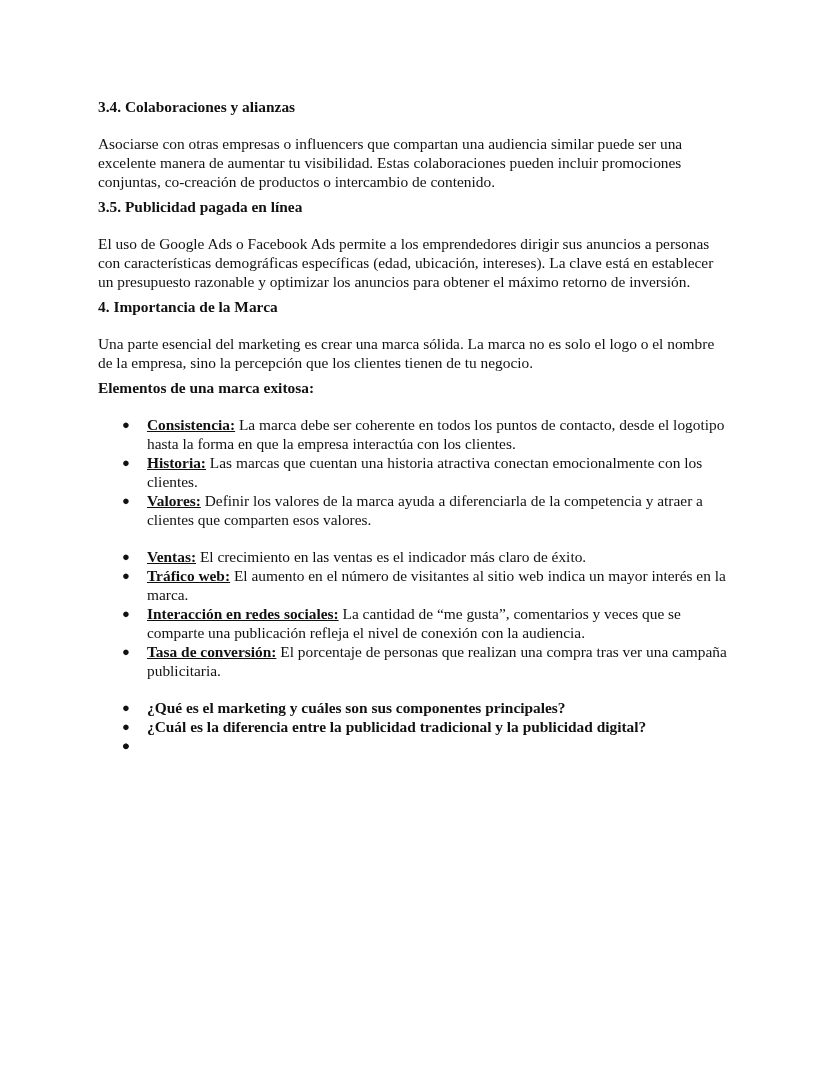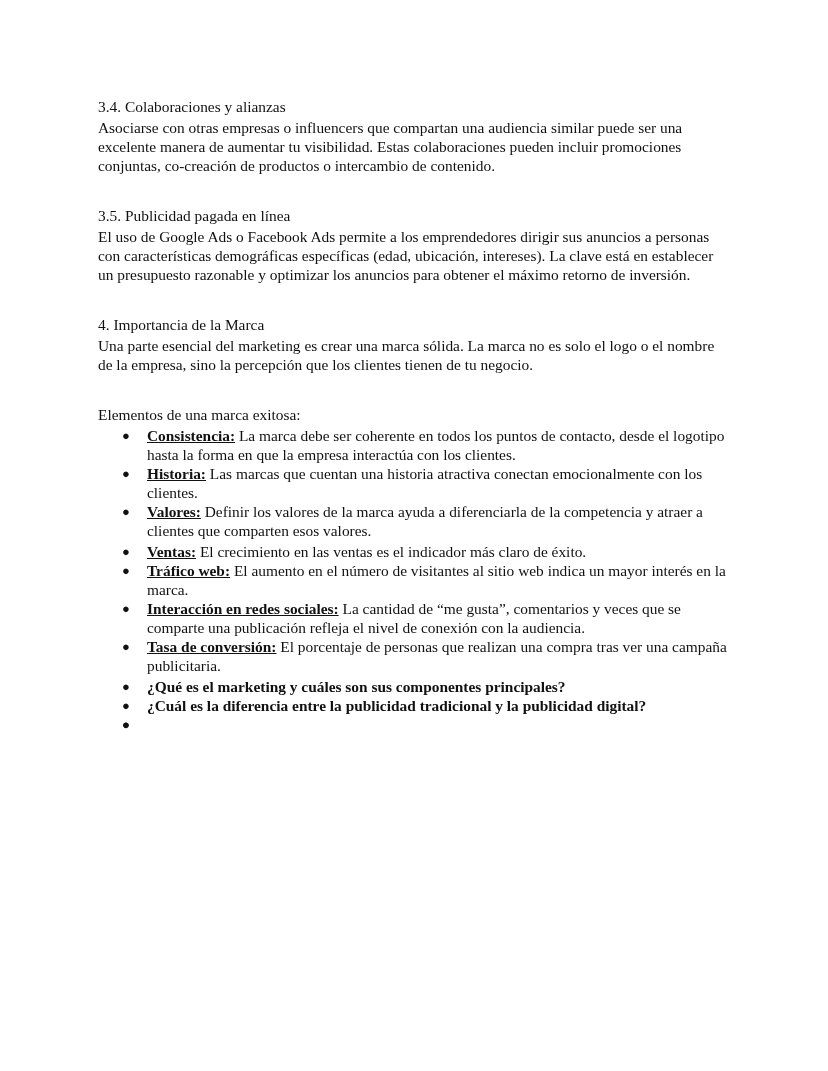--- a/index.html
+++ b/index.html
@@ -18,29 +18,29 @@
       line-height: 19px;
     }
     .page {
       position: absolute;
       left: 98px;
       top: 97px;
       width: 632px;
     }
     h2 {
       font-size: 15.4px;
-      font-weight: normal;
+      font-weight: bold;
       margin: 0;
       line-height: 19px;
     }
     p {
       margin: 0;
     }
-    .gap-after-heading { margin-top: 2px; }
-    .gap-section { margin-top: 31px; }
+    .gap-after-heading { margin-top: 18px; }
+    .gap-section { margin-top: 6px; }
     ul {
       list-style: none;
       margin: 0;
       padding: 0;
     }
     ul li {
       position: relative;
       padding-left: 49px;
       line-height: 19px;
     }

